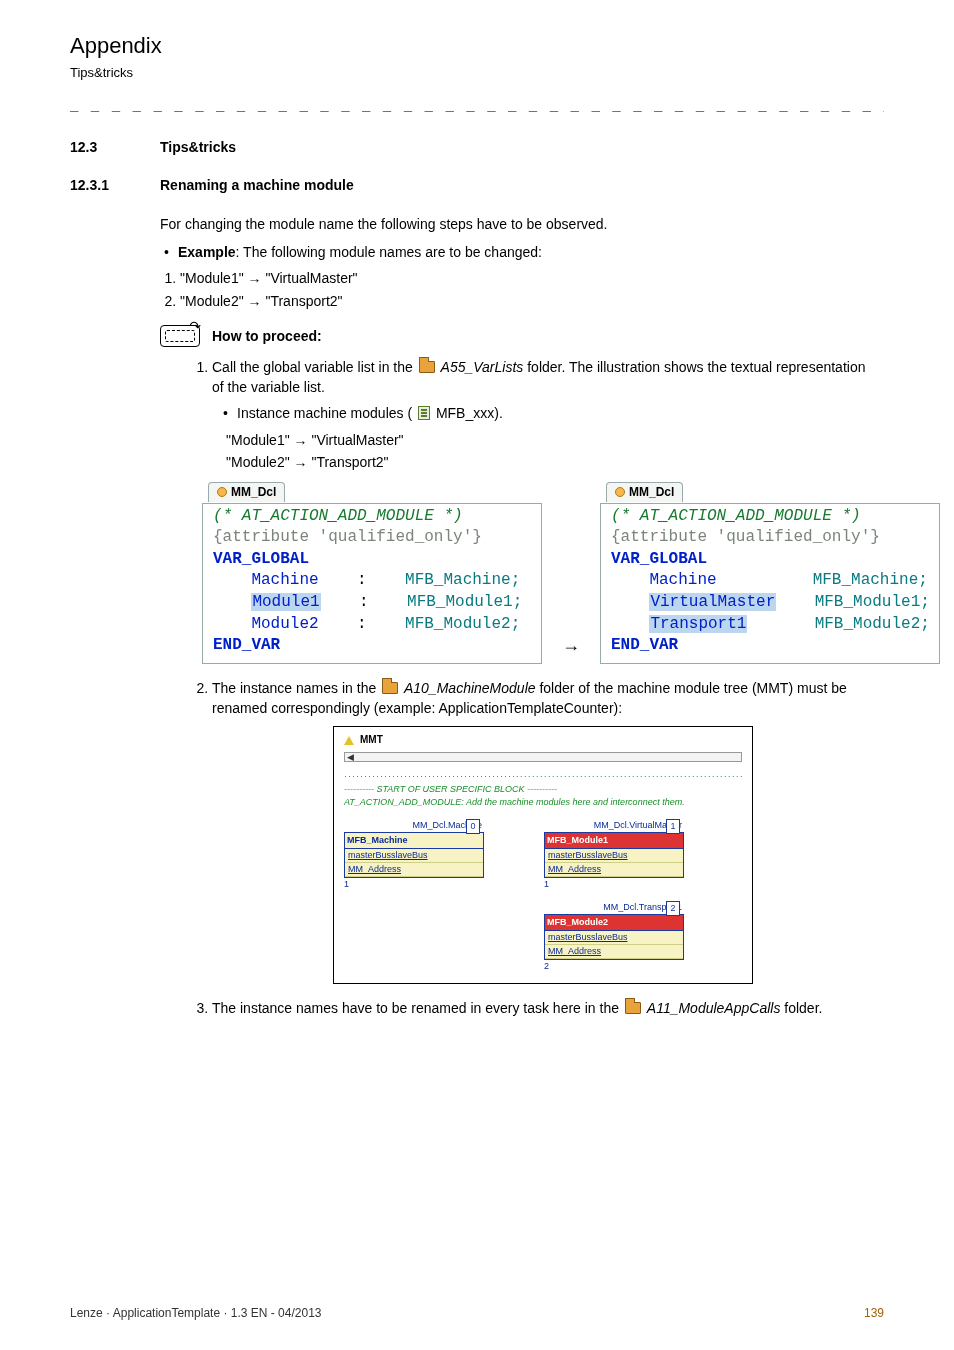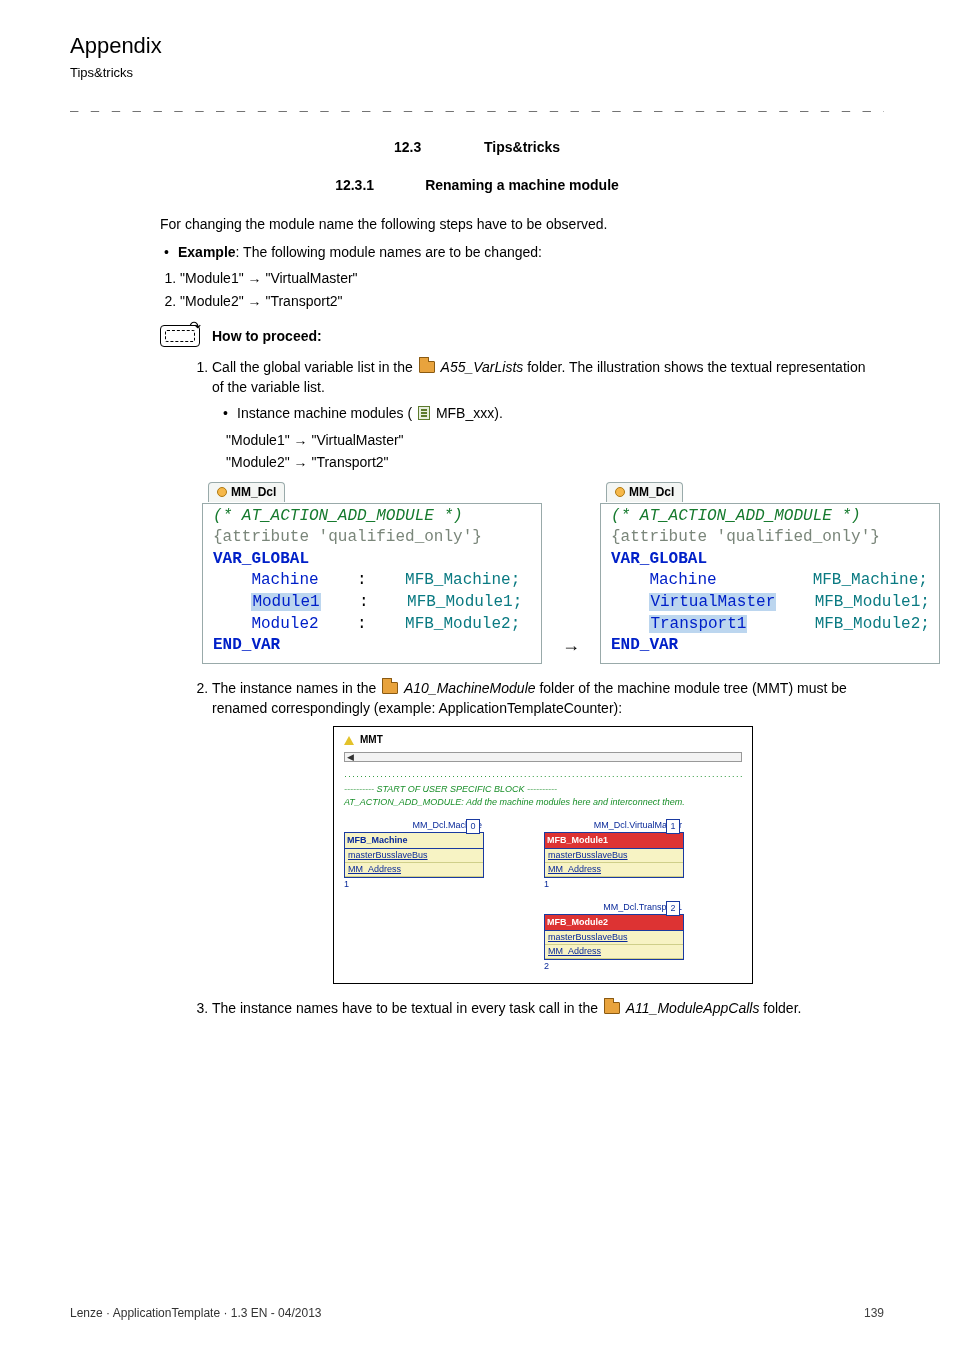--- a/index.html
+++ b/index.html
@@ -19,21 +19,21 @@
     .dashline {
       letter-spacing: 2px;
       font-family: monospace;
       font-size: 14px;
       white-space: nowrap;
       overflow: hidden;
       margin: 6px 0 24px 0;
       color: #000;
     }
 
-    .sec { margin-bottom: 18px; display: flex; justify-content: center; }
+    .sec { margin-bottom: 18px; display: flex; }
     .sec-num { width: 90px; font-weight: 700; font-size: 14px; }
     .sec-title { font-weight: 700; font-size: 14px; }
 
     .body-indent { margin-left: 90px; }
     p.lead { margin: 8px 0 8px 0; }
 
     ul.bullets { list-style: none; padding-left: 18px; margin: 6px 0; }
     ul.bullets li::before { content: "•"; position: absolute; margin-left: -14px; }
     ul.bullets li { margin: 2px 0; }
 
@@ -119,21 +119,21 @@
     .blocks { display:flex; gap:60px; margin-top: 10px; }
     .blk { border: 1px solid #1a3aa0; background:#f7f3c4; width: 140px; font-size:9px; }
     .blk .row { display:flex; justify-content:flex-start; padding:0 3px; border-bottom:1px solid #cfcf8a;text-decoration:underline; }
     .blk .title { font-weight:700; text-align:left; border-bottom:1px solid #1a3aa0; padding:1px 2px; }
     .blk .title.red { background:#d33; color:#fff; }
     .blk .idx { position:absolute; margin-top:-14px; right:4px; border:1px solid #1a3aa0; width:14px; text-align:center; background:#fff; color:#1a3aa0; }
     .blk-wrap { position:relative; }
     .col-right { display:flex; flex-direction:column; gap:10px; }
 
     .footer { position:absolute; bottom: 28px; left:70px; right:70px; display:flex; justify-content:space-between; font-size:12px; color:#333; }
-    .pagenum { color:#404040; }
+    .pagenum { color:#a16207; }
   </style>
 </head>
 <body>
 
 <div>
   <div class="header-title">Appendix</div>
   <div class="header-sub">Tips&amp;tricks</div>
 </div>
 <div class="dashline">_ _ _ _ _ _ _ _ _ _ _ _ _ _ _ _ _ _ _ _ _ _ _ _ _ _ _ _ _ _ _ _ _ _ _ _ _ _ _ _ _ _ _ _ _ _ _ _ _ _ _ _ _ _ _ _ _ _ _ _ _ _ _ _</div>
 
@@ -311,21 +311,21 @@
                 </div>
             </div>
             <span class="num" style="margin-top:-16px;">2</span>
           </div>
         </div>
       </div>
     </div>
   </li>
 
   <li>
-    <span>The instance names have to be textual in every task call in the </span>
+    <span>The instance names have to be renamed in every task here in the </span>
     <span class="folder-icon"></span>
     <span class="italic">A11_ModuleAppCalls</span>
     <span> folder.</span>
   </li>
 </ol>
 
 <div class="footer">
   <span>Lenze · ApplicationTemplate · 1.3 EN - 04/2013</span>
   <span class="pagenum">139</span>
 </div>

